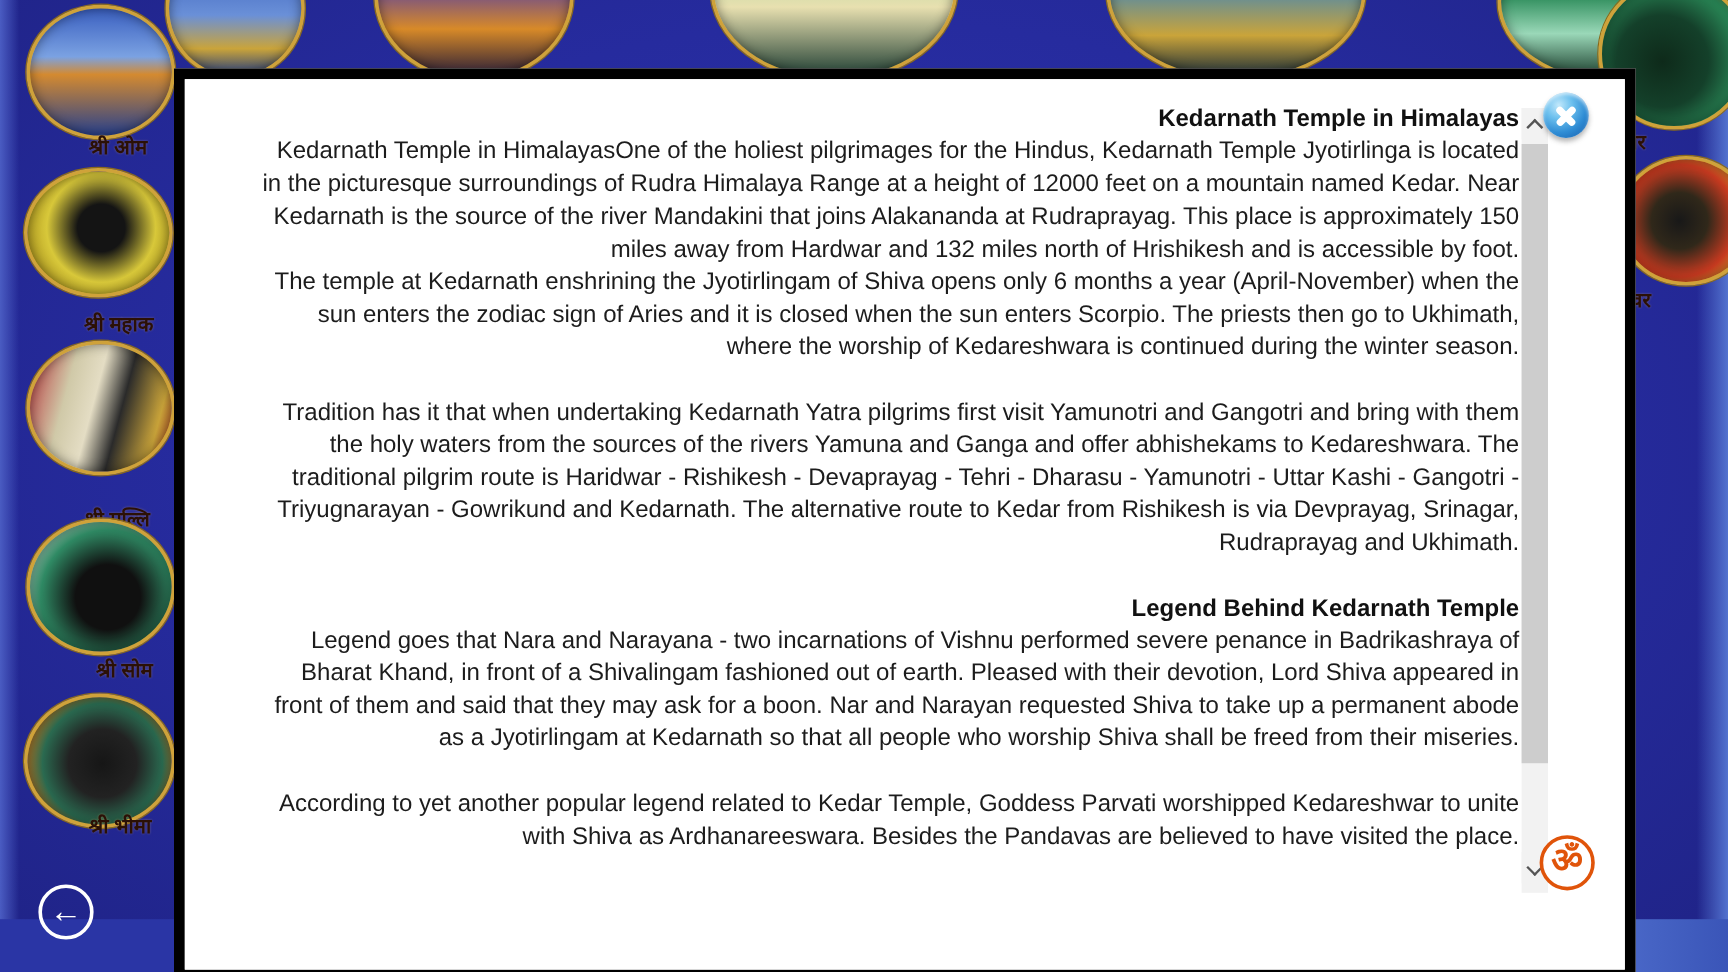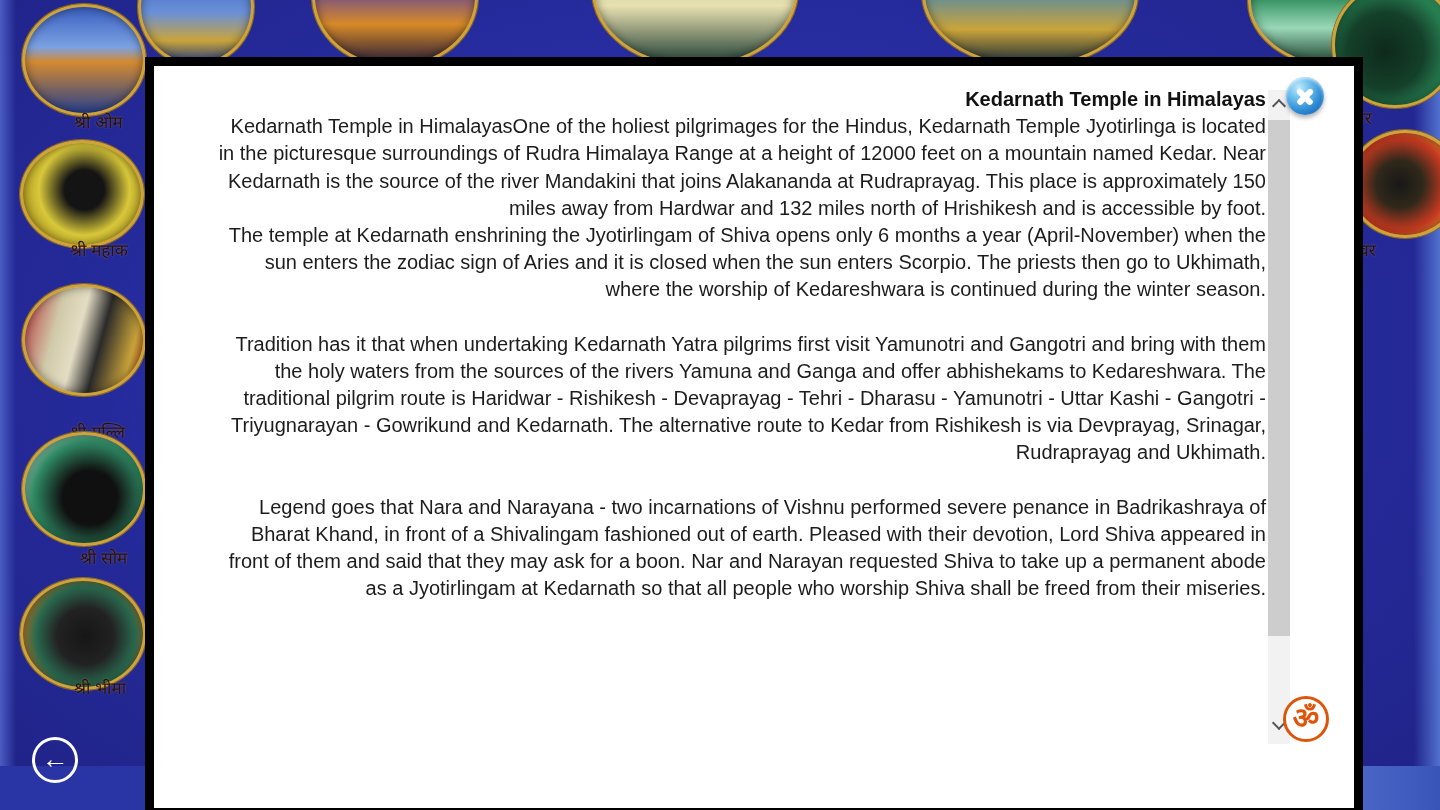--- a/index.html
+++ b/index.html
@@ -7,35 +7,35 @@
   #stage{position:absolute;left:0;top:0;width:1440px;height:810px;overflow:hidden;
          background:radial-gradient(ellipse at 50% 45%, #2d33ad 0%, #262b9e 55%, #1f2386 100%);}
   
   .edge-strip{position:absolute;top:0;height:810px;pointer-events:none;}
   .edge-left{left:0;width:16px;background:linear-gradient(90deg,#4a5cc2,rgba(74,92,194,0));}
   .edge-right{right:0;width:26px;background:linear-gradient(270deg,#5272cf,rgba(82,114,207,0));}
 
   
   .medallion{position:absolute;border:3px solid #cfa23a;border-radius:50%;
              box-shadow:0 0 0 1px #8a6a1a, inset 0 0 10px rgba(0,0,0,.45);}
-  .m-label{position:absolute;color:#2b1006;font-weight:normal;font-size:17px;white-space:nowrap;
+  .m-label{position:absolute;color:#2b1006;font-weight:bold;font-size:17px;white-space:nowrap;
            text-shadow:0 0 2px rgba(255,210,120,.35);}
   
   .lm1{left:22px;top:4px;width:118px;height:106px;
        background:linear-gradient(180deg,#3a5fc0 0%,#7ba2e2 38%,#d48a30 52%,#27408c 100%);}
   .lm2{left:20px;top:140px;width:118px;height:102px;
        background:radial-gradient(circle at 52% 46%,#141414 0%,#141414 24%,#d8c83a 55%,#b09a20 78%,#8a7416 100%);}
   .lm3{left:22px;top:284px;width:118px;height:106px;
        background:linear-gradient(105deg,#b8333a 0%,#d0c9a8 28%,#e4ddc4 45%,#2a2a2a 62%,#caa43a 85%,#b03020 100%);}
   .lm4{left:22px;top:432px;width:118px;height:108px;
        background:radial-gradient(circle at 55% 58%,#101010 0%,#101010 30%,#2f8a64 62%,#bcd8c8 85%,#e2b040 100%);}
   .lm5{left:20px;top:578px;width:120px;height:106px;
        background:radial-gradient(circle at 52% 52%,#161616 0%,#222 34%,#2a6a50 60%,#c87a20 80%,#74b8a0 100%);}
   .lm1-label{left:74px;top:110px;}
-  .lm2-label{left:70px;top:238px;}
+  .lm2-label{left:70px;top:258px;}
   .lm3-label{left:70px;top:420px;}
   .lm4-label{left:80px;top:546px;text-align:right;}
   .lm5-label{left:74px;top:676px;}
   
   .tm1{left:138px;top:-52px;width:110px;height:112px;
        background:linear-gradient(180deg,#2a50b0 0%,#6a90d8 55%,#caa43a 80%,#203a80 100%);}
   .tm2{left:312px;top:-74px;width:160px;height:136px;
        background:linear-gradient(180deg,#503a78 0%,#6a4a90 45%,#d88a28 70%,#201838 100%);}
   .tm3{left:592px;top:-86px;width:200px;height:148px;
        background:linear-gradient(180deg,#3aa08a 0%,#b8d8a0 40%,#e8e0b0 60%,#1a3a30 100%);}
@@ -151,22 +151,24 @@
 
   <div id="dialog">
     <div id="dialog-inner">
       <div id="dialog-text">
           <div class="tline heading">Kedarnath Temple in Himalayas</div>
           <div class="tline para">Kedarnath Temple in HimalayasOne of the holiest pilgrimages for the Hindus, Kedarnath Temple Jyotirlinga is located in the picturesque surroundings of Rudra Himalaya Range at a height of 12000 feet on a mountain named Kedar. Near Kedarnath is the source of the river Mandakini that joins Alakananda at Rudraprayag. This place is approximately 150 miles away from Hardwar and 132 miles north of Hrishikesh and is accessible by foot.</div>
           <div class="tline para">The temple at Kedarnath enshrining the Jyotirlingam of Shiva opens only 6 months a year (April-November) when the sun enters the zodiac sign of Aries and it is closed when the sun enters Scorpio. The priests then go to Ukhimath, where the worship of Kedareshwara is continued during the winter season.</div>
           <div class="tline spacer"></div>
           <div class="tline para">Tradition has it that when undertaking Kedarnath Yatra pilgrims first visit Yamunotri and Gangotri and bring with them the holy waters from the sources of the rivers Yamuna and Ganga and offer abhishekams to Kedareshwara. The traditional pilgrim route is Haridwar - Rishikesh - Devaprayag - Tehri - Dharasu - Yamunotri - Uttar Kashi - Gangotri - Triyugnarayan - Gowrikund and Kedarnath. The alternative route to Kedar from Rishikesh is via Devprayag, Srinagar, Rudraprayag and Ukhimath.</div>
           <div class="tline spacer"></div>
+          <div class="tline heading">Legend Behind Kedarnath Temple</div>
           <div class="tline para">Legend goes that Nara and Narayana - two incarnations of Vishnu performed severe penance in Badrikashraya of Bharat Khand, in front of a Shivalingam fashioned out of earth. Pleased with their devotion, Lord Shiva appeared in front of them and said that they may ask for a boon. Nar and Narayan requested Shiva to take up a permanent abode as a Jyotirlingam at Kedarnath so that all people who worship Shiva shall be freed from their miseries.</div>
           <div class="tline spacer"></div>
+          <div class="tline para">According to yet another popular legend related to Kedar Temple, Goddess Parvati worshipped Kedareshwar to unite with Shiva as Ardhanareeswara. Besides the Pandavas are believed to have visited the place.</div>
         </div>
       <div id="scrollbar">
         <div class="sb-btn sb-up">
           <span class="chev chev-up"></span>
         </div>
         <div id="scroll-thumb"></div>
         <div class="sb-btn sb-down">
           <span class="chev chev-down"></span>
         </div>
       </div>

